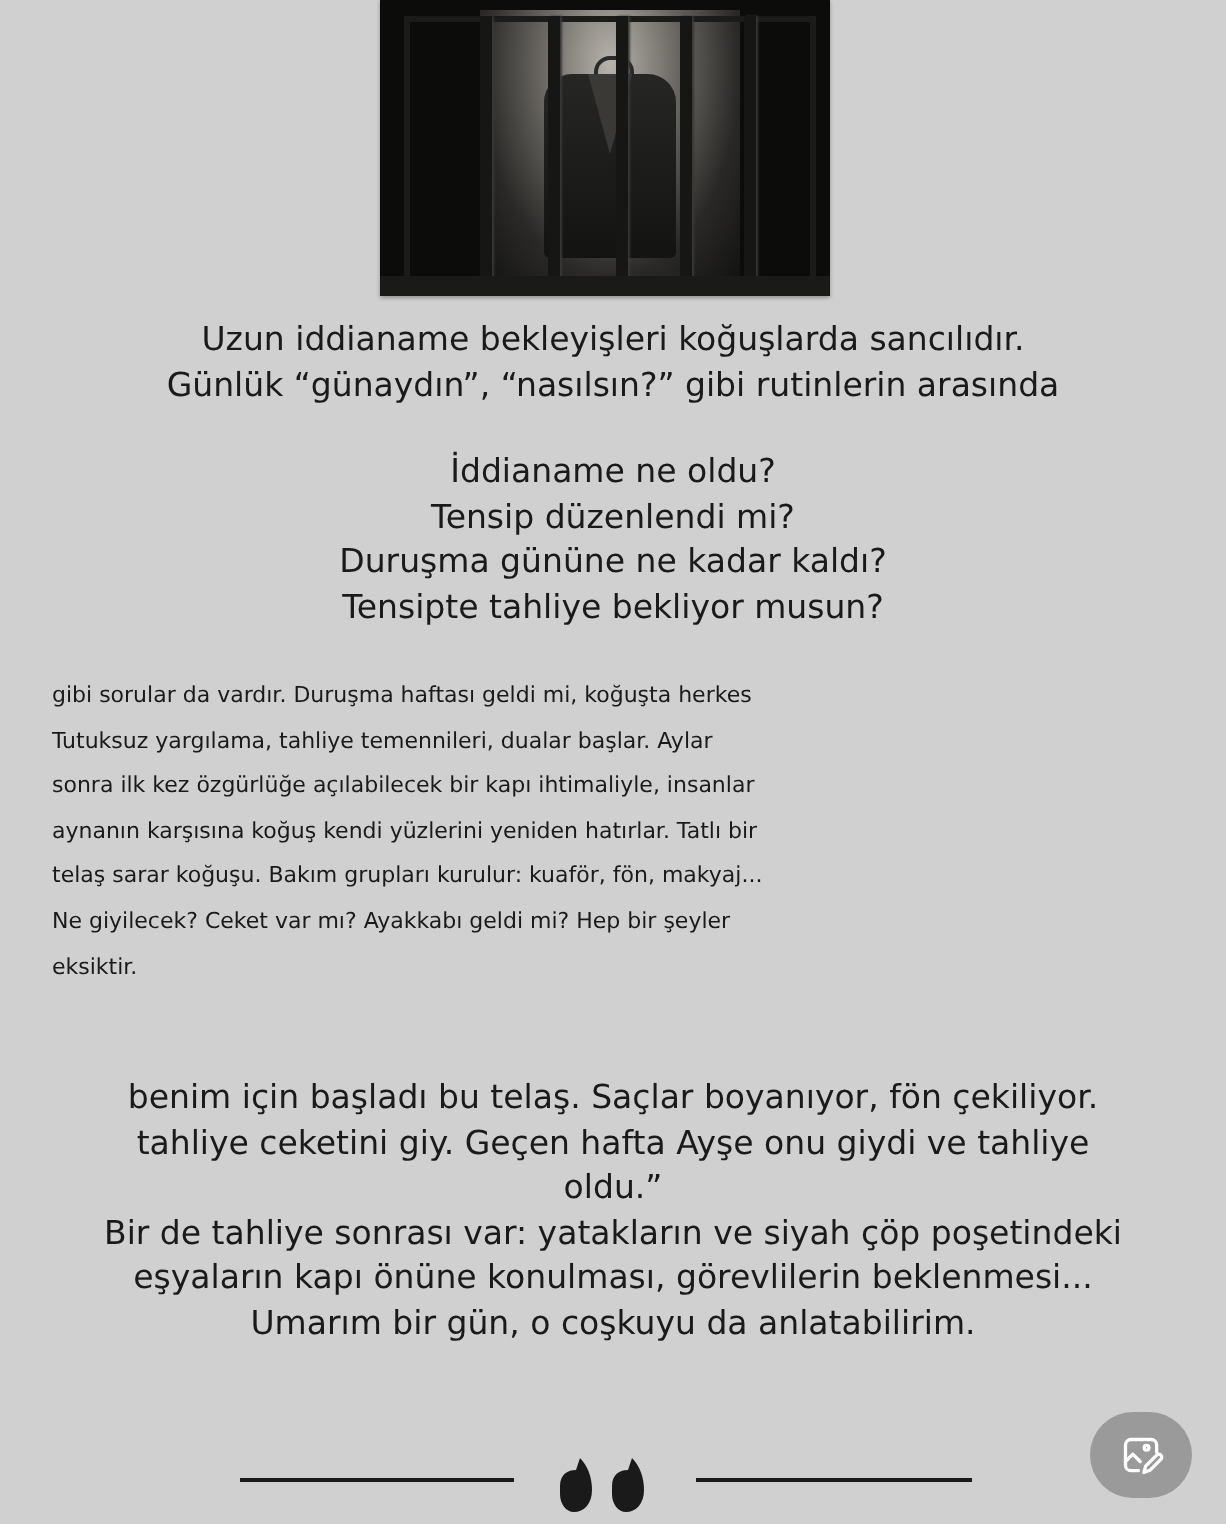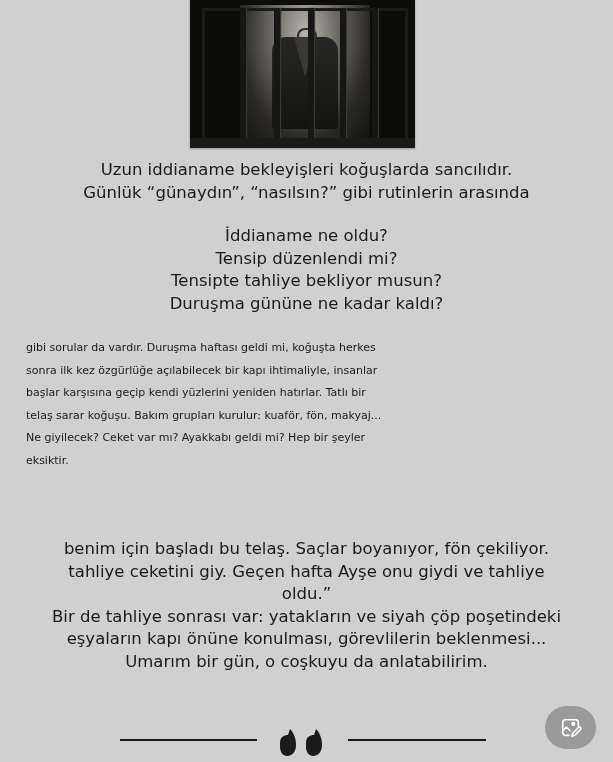--- a/index.html
+++ b/index.html
@@ -43,28 +43,29 @@
 </div>
 
 <div class="text center" style="top:159px">
   <p class="p">Uzun iddianame bekleyişleri koğuşlarda sancılıdır.</p>
   <p class="p">Günlük “günaydın”, “nasılsın?” gibi rutinlerin arasında</p>
 </div>
 
 <div class="text center" style="top:225px">
   <p class="p">İddianame ne oldu?</p>
   <p class="p">Tensip düzenlendi mi?</p>
+  <p class="p">Duruşma gününe ne kadar kaldı?</p>
   <p class="p">Tensipte tahliye bekliyor musun?</p>
-  <p class="p">Duruşma gününe ne kadar kaldı?</p>
 </div>
 
 <div class="text block-left" style="top:337px;font-size:11px;">
   <p class="p">gibi sorular da vardır. Duruşma haftası geldi mi, koğuşta herkes</p>
+  <p class="p">Tutuksuz yargılama, tahliye temennileri, dualar başlar. Aylar</p>
   <p class="p">sonra ilk kez özgürlüğe açılabilecek bir kapı ihtimaliyle, insanlar</p>
-  <p class="p">başlar karşısına geçip kendi yüzlerini yeniden hatırlar. Tatlı bir</p>
+  <p class="p">aynanın karşısına koğuş kendi yüzlerini yeniden hatırlar. Tatlı bir</p>
   <p class="p">telaş sarar koğuşu. Bakım grupları kurulur: kuaför, fön, makyaj...</p>
   <p class="p">Ne giyilecek? Ceket var mı? Ayakkabı geldi mi?  Hep bir şeyler</p>
   <p class="p">eksiktir.</p>
 </div>
 
 <div class="text center" style="top:538px">
   <p class="p">benim için başladı bu telaş. Saçlar boyanıyor, fön çekiliyor.</p>
   <p class="p">tahliye ceketini giy. Geçen hafta Ayşe onu giydi ve tahliye</p>
   <p class="p">oldu.”</p>
   <p class="p">Bir de tahliye sonrası var: yatakların ve siyah çöp poşetindeki</p>

